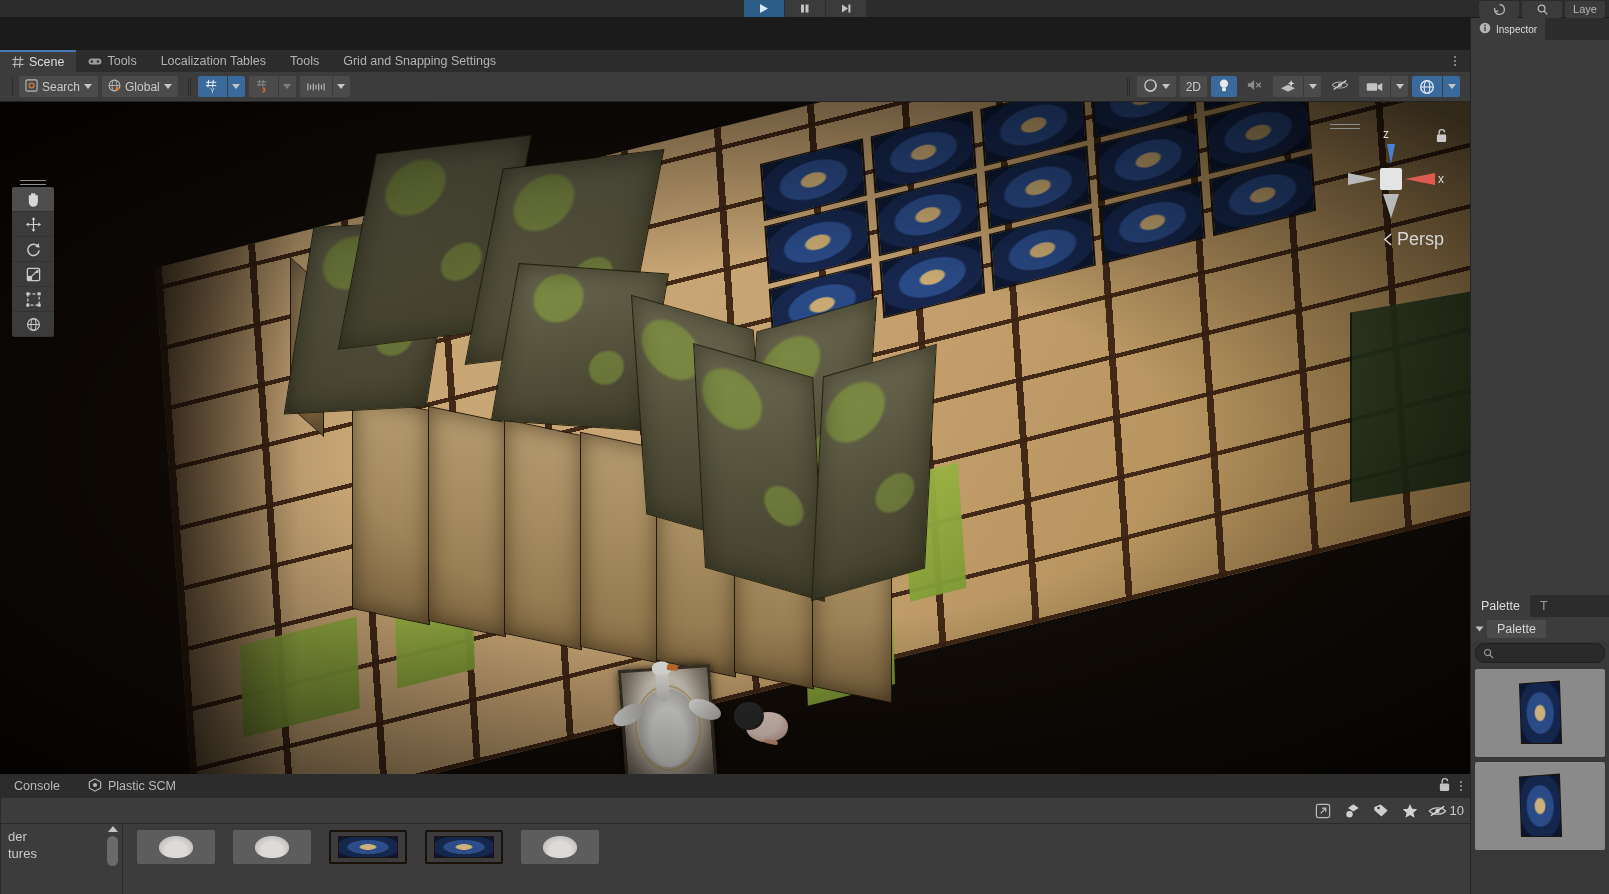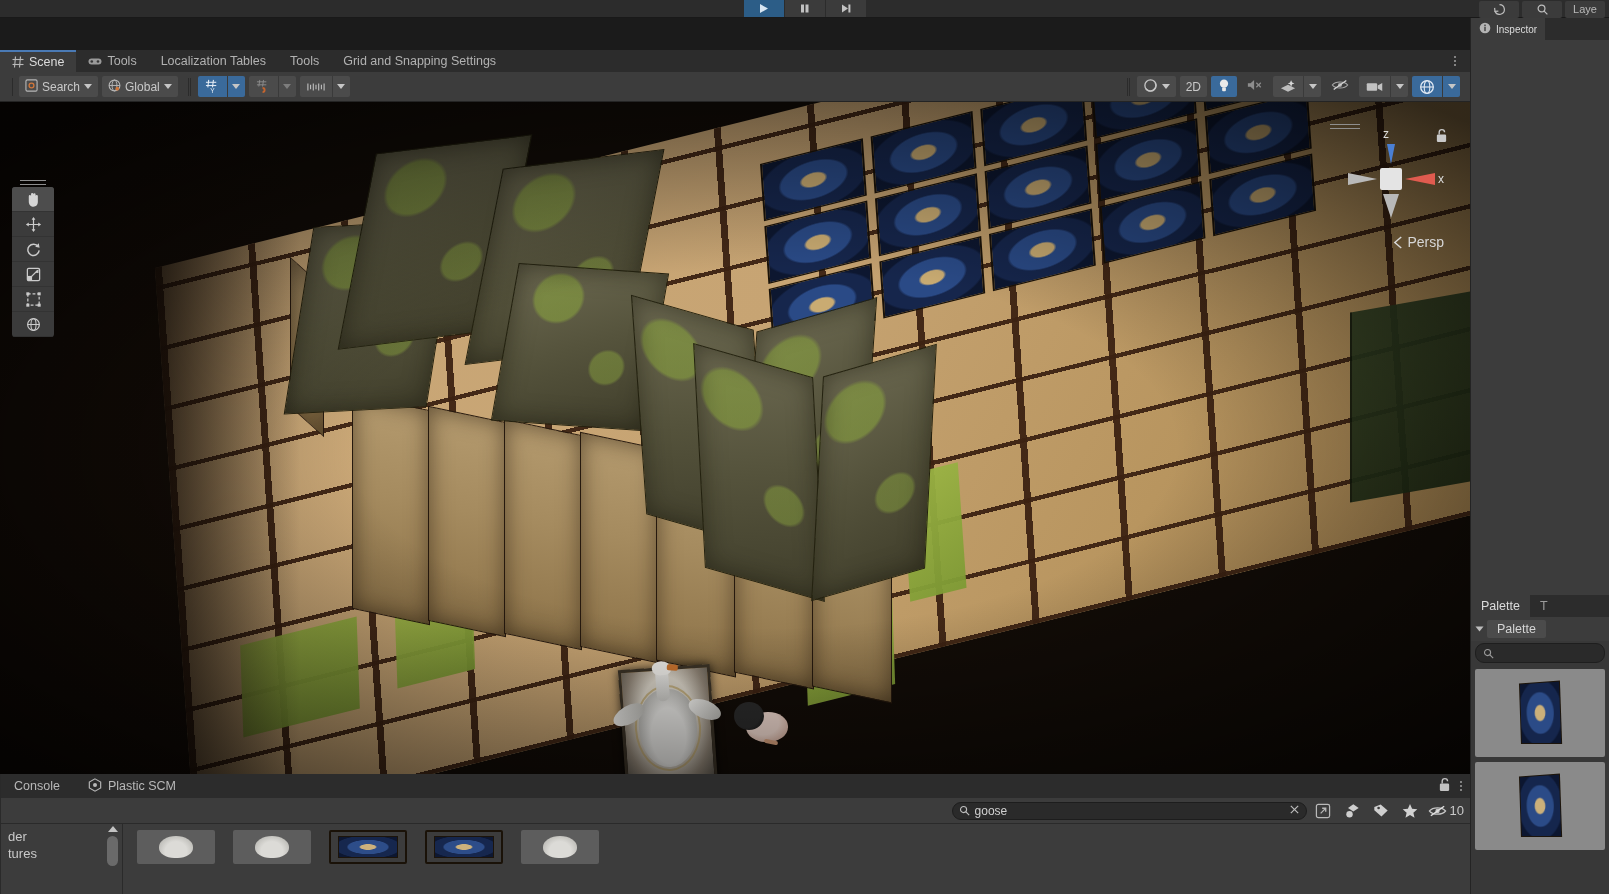--- a/index.html
+++ b/index.html
@@ -214,21 +214,21 @@
     border-bottom:1px solid #333;
   }
   .tool.active { background:#4d4d4d; }
 
   
   .gizmo { position:absolute; right:20px; top:20px; width:120px; height:128px; z-index:5; }
   .gizmo-grip { position:absolute; left:0; top:0; width:30px; height:9px; display:flex; flex-direction:column; justify-content:center; gap:3px;}
   .gizmo-grip i { display:block; height:1px; background:#8e8e8e; }
   .gizmo .lock { position:absolute; right:2px; top:6px; }
   .persp {
-    position:absolute; right:6px; bottom:0; font-size:14px; color:#d6d6d6;
+    position:absolute; right:6px; bottom:0; font-size:18px; color:#d6d6d6;
     display:flex; align-items:center; gap:3px;padding-left:40px;
   }
 
   
   .right-col {
     position:absolute; right:0; top:18px; width:139px; height:876px; background:#383838;
     border-left:1px solid #242424;
   }
   .insp-tabrow { height:22px; background:#2c2c2c; display:flex; align-items:flex-end; }
   .insp-tab {
@@ -764,33 +764,20 @@
         </span>
         <span style="display:flex;flex-direction:column;gap:2px;align-items:center;">
           <span class="kdot"></span>
           <span class="kdot"></span>
           <span class="kdot"></span>
         </span>
       </div>
     </div>
 
     <div class="proj-toolbar">
-      <div class="search-field">
-        <svg width="11" height="11" viewBox="0 0 13 13">
-            <circle cx="5.4" cy="5.4" r="3.6" stroke="#bdbdbd" stroke-width="1.3" fill="none"></circle>
-            <line x1="8.2" y1="8.2" x2="12" y2="12" stroke="#bdbdbd" stroke-width="1.4"></line>
-          </svg>
-        <span class="val">goose</span>
-        <span>
-          <svg width="11" height="11" viewBox="0 0 12 12">
-              <line x1="2" y1="2" x2="10" y2="10" stroke="#bdbdbd" stroke-width="1.3"></line>
-              <line x1="10" y1="2" x2="2" y2="10" stroke="#bdbdbd" stroke-width="1.3"></line>
-            </svg>
-        </span>
-      </div>
       <div class="ico-btn">
         <svg width="16" height="16" viewBox="0 0 17 17">
             <rect x="1.5" y="1.5" width="14" height="14" rx="2" stroke="#b9b9b9" stroke-width="1.3" fill="none"></rect>
             <polyline points="6,11 11,6" stroke="#b9b9b9" stroke-width="1.4" fill="none"></polyline>
             <polyline points="7.6,5.6 11.4,5.6 11.4,9.4" stroke="#b9b9b9" stroke-width="1.4" fill="none"></polyline>
           </svg>
       </div>
       <div class="ico-btn">
         <svg width="16" height="16" viewBox="0 0 18 18">
             <polygon points="10.5,1.5 16.5,5.5 10.5,9.5 4.5,5.5" fill="#cfcfcf"></polygon>

